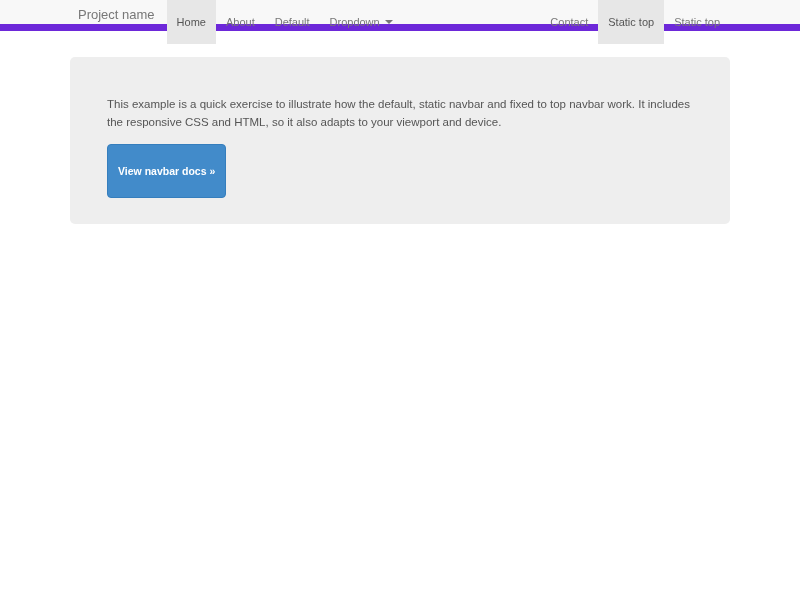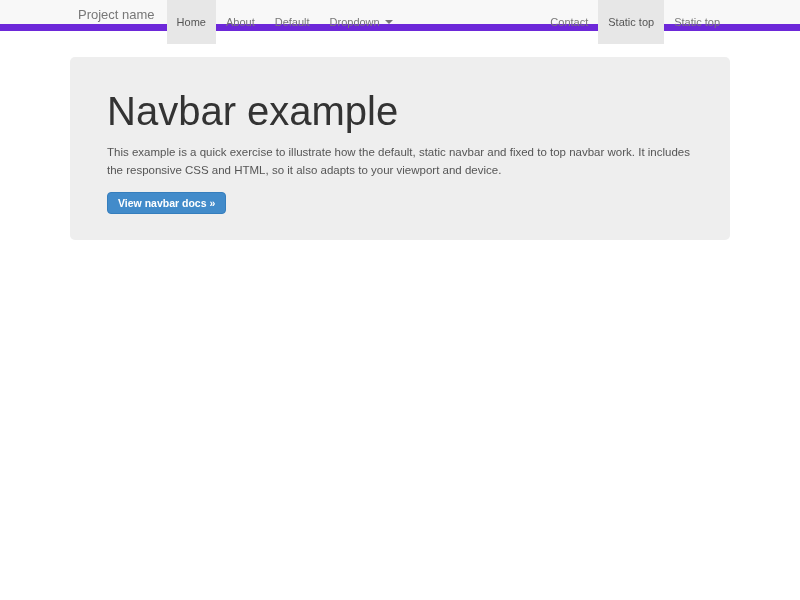--- a/index.html
+++ b/index.html
@@ -80,21 +80,21 @@
   .jumbotron p {
     margin: 10px 0 8px 0;
     max-width: 596px;
     font-size: 11.5px;
     line-height: 1.6;
     color: #555555;
   }
   .btn-primary {
     display: inline-block;
     margin-top: 4px;
-    padding: 4px 10px;
+    padding: 20px 10px;
     background: #428bca;
     border: 1px solid #357ebd;
     border-radius: 4px;
     color: #ffffff;
     font-size: 10.5px;
     font-weight: bold;
     text-decoration: none;
     cursor: pointer;
   }
 </style>
@@ -118,17 +118,16 @@
     <nav class="nav nav-right">
       <a href="#">Contact</a>
       <a href="#" class="active">Static top</a>
       <a href="#">Static top</a>
     </nav>
   </div>
 </header>
 
 <main class="main-container">
   <section class="jumbotron">
-    <h1>Navbar example</h1>
     <p>This example is a quick exercise to illustrate how the default, static navbar and fixed to top navbar work. It includes the responsive CSS and HTML, so it also adapts to your viewport and device.</p>
     <a href="#" class="btn-primary">View navbar docs »</a>
   </section>
 </main>
 
 </body></html>

